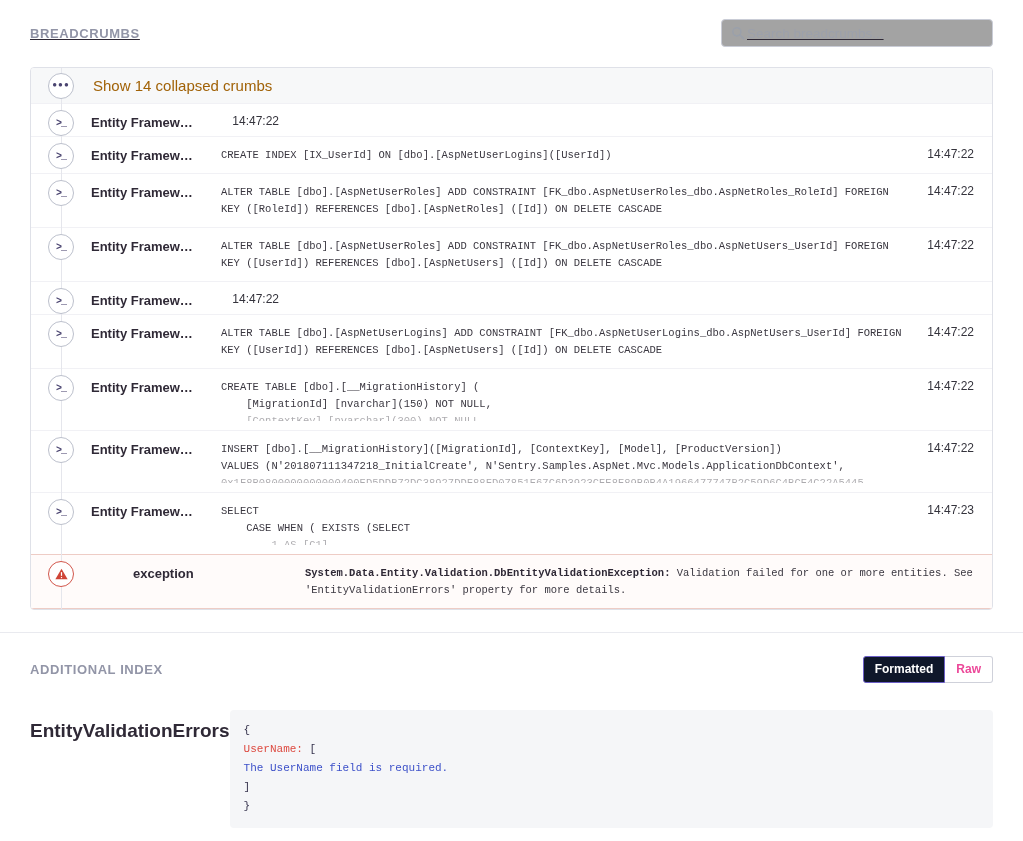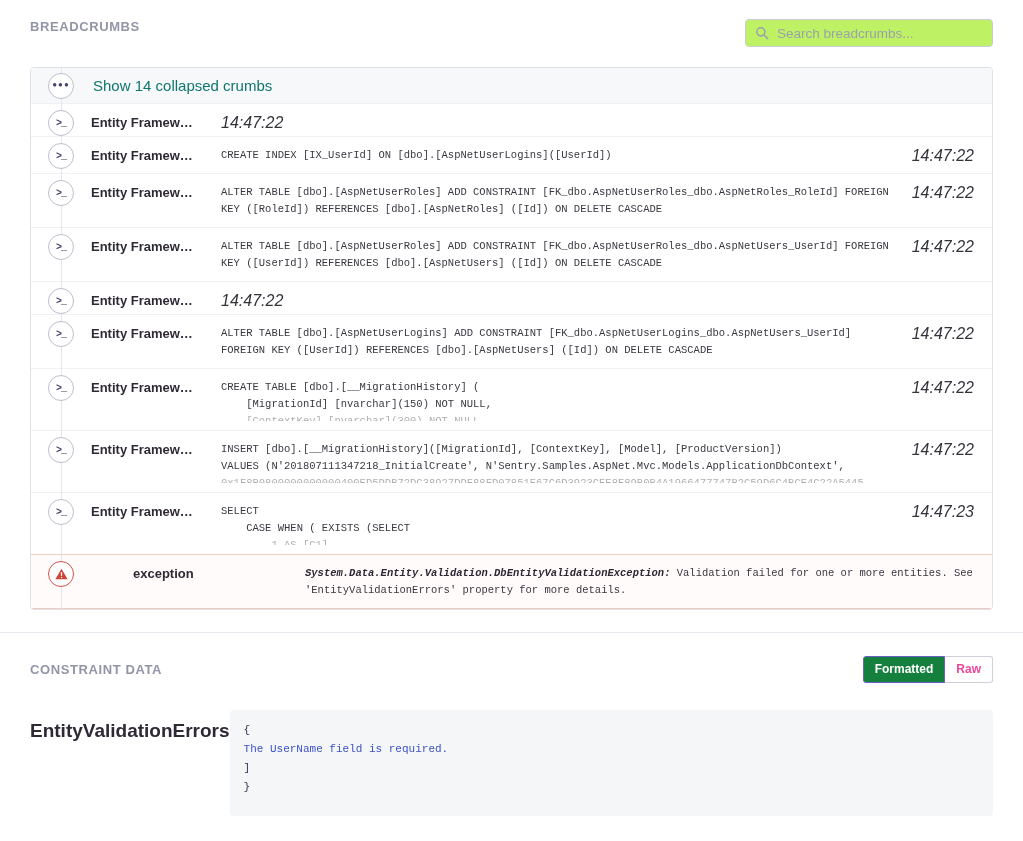--- a/index.html
+++ b/index.html
@@ -3,54 +3,54 @@
 <meta charset="utf-8">
 <style>
   * { box-sizing: border-box; }
   html,body { margin:0; padding:0; }
   body {
     width:1023px; height:841px; background:#ffffff;
     font-family:"Liberation Sans", sans-serif; color:#2f2936;
     position:relative; overflow:hidden;
   }
   
-  .page-head { display:flex; justify-content:space-between; padding:19px 30px 20px 30px; }
+  .page-head { display:flex; justify-content:space-between; align-items:center; padding:19px 30px 20px 30px;text-decoration:underline; }
   .small-title { font-size:13px; font-weight:bold; color:#9295a7; letter-spacing:.6px; margin:0; }
-  .searchbox { width:248px; height:28px; border:1px solid #c9ccd6; border-radius:4px; display:flex; align-items:center; padding:0 9px; gap:6px; background:#bef264; }
+  .searchbox { width:272px; height:28px; border:1px solid #c9ccd6; border-radius:4px; display:flex; align-items:center; padding:0 9px; background:#a3a3a3; }
   .searchbox input { border:none; outline:none; width:100%; font-size:13.5px; font-family:"Liberation Sans",sans-serif; color:#45464e; background:transparent; }
   .searchbox input::placeholder { color:#9ca0ab; }
 
   
   .crumbs-panel { margin:0 30px; border:1px solid #dfe1e8; border-radius:4px; position:relative; overflow:hidden; background:#fff; }
   .timeline { position:absolute; left:30px; top:0; bottom:0; width:1px; background:#e5e6ec; z-index:1; }
   .crumb-row { display:flex; position:relative; background:#fff; border-top:1px solid #f1f1f5; }
   .crumb-row.collapsed { background:#f7f8f9; border-top:none; align-items:center; height:35px; cursor:pointer; }
-  .collapsed-label { font-size:15px; color:#0f766e; padding-left:2px; }
+  .collapsed-label { font-size:15px; color:#a16207; padding-left:2px; }
   .icon-col { flex:0 0 60px; display:flex; justify-content:center; align-items:flex-start; padding-top:6px; }
   .collapsed .icon-col { padding-top:0; }
   .circle { width:26px; height:26px; border-radius:50%; border:1px solid #bcc0cc; background:#fff; display:flex; align-items:center; justify-content:center; position:relative; z-index:2; }
   .circle.err { border-color:#d2564b; }
   .term-glyph { font-family:"Liberation Mono", monospace; font-size:10px; font-weight:bold; color:#4a4470; letter-spacing:-1px; transform:translateY(-0.5px); }
   .dots-glyph { font-size:8px; letter-spacing:1px; color:#4a4470; line-height:1; transform:translateY(-1px); }
   .cat-col { flex:0 0 130px; font-size:13px; font-weight:bold; color:#2f2936; padding-top:11px; white-space:nowrap; overflow:hidden; }
   .msg-col { flex:1 1 auto; padding:10px 12px 9px 0; font-family:"Liberation Mono", monospace; font-size:10.5px; line-height:17px; color:#3a3740; white-space:pre-wrap; word-break:break-word; }
-  .time-col { flex:0 0 76px; text-align:right; padding:10px 18px 0 0; font-size:16px; color:#34333c;font-style:italic; }
+  .time-col { flex:0 0 76px; text-align:right; padding:10px 18px 0 0; font-size:12px; color:#34333c; }
   .faded-line { display:block; height:8px; overflow:hidden; opacity:.42; white-space:pre; }
   .crumb-row.error { background:#fffbfa; border-top:1px solid #eeccc5; border-bottom:1px solid #eeccc5;gap:42px; }
-  .crumb-row.error .msg-col b { font-weight:bold; color:#2f2936;font-style:italic; }
+  .crumb-row.error .msg-col b { font-weight:bold; color:#2f2936; }
 
   
   .divider { height:1px; background:#e9eaef; width:1023px; }
   .divider.top-gap { margin-top:22px; }
   .additional-head { display:flex; justify-content:space-between; align-items:center; padding:23px 30px 27px 30px; }
   .btn-group { display:flex; }
   .btn { font-size:12px; font-weight:bold; padding:5px 11px 6px; border:1px solid #cfd1da; background:#fff; color:#ec4899; cursor:pointer; font-family:"Liberation Sans",sans-serif; }
   .btn:first-child { border-radius:3px 0 0 3px; }
   .btn:last-child { border-radius:0 3px 3px 0; border-left:none; }
-  .btn.active { background:#15803d; border-color:#6c5fc7; color:#fff; }
+  .btn.active { background:#0f172a; border-color:#6c5fc7; color:#fff; }
   .kv-row { display:flex; padding:0 30px; align-items:flex-start; }
   .kv-key { flex:0 0 175px; font-size:19px; font-weight:bold; color:#2f2936; padding-top:10px; }
   .kv-value { flex:1 1 auto; background:#f5f6f8; border-radius:4px; padding:11px 14px 12px; font-family:"Liberation Mono", monospace; font-size:11px; line-height:19px; min-height:106px; }
   .tk-p { color:#35324c; }
   .tk-k { color:#dd4a40; }
   .tk-v { color:#3d51c9; }
 </style>
 </head>
 <body>
 
@@ -181,28 +181,29 @@
         </div>
         <div class="cat-col">exception</div>
         <div class="msg-col"><b>System.Data.Entity.Validation.DbEntityValidationException:</b> Validation failed for one or more entities. See 'EntityValidationErrors' property for more details.</div>
       </div>
     </div>
 </div>
 
 <div class="divider top-gap"></div>
 
 <div class="additional-head">
-  <h2 class="small-title">CONSTRAINT DATA</h2>
+  <h2 class="small-title">ADDITIONAL INDEX</h2>
   <div class="btn-group">
     <button class="btn active">Formatted</button>
     <button class="btn">Raw</button>
   </div>
 </div>
 
 <div class="kv-row">
   <div class="kv-key">EntityValidationErrors</div>
   <div class="kv-value" id="json-block">
       <div><span class="tk-p">{</span></div>
+      <div><span class="tk-p">  </span><span class="tk-k">UserName</span><span class="tk-k">: </span><span class="tk-p">[</span></div>
       <div><span class="tk-p">    </span><span class="tk-v">The UserName field is required.</span></div>
       <div><span class="tk-p">  </span><span class="tk-p">]</span></div>
       <div><span class="tk-p">}</span></div>
     </div>
 </div>
 
 </body></html>

